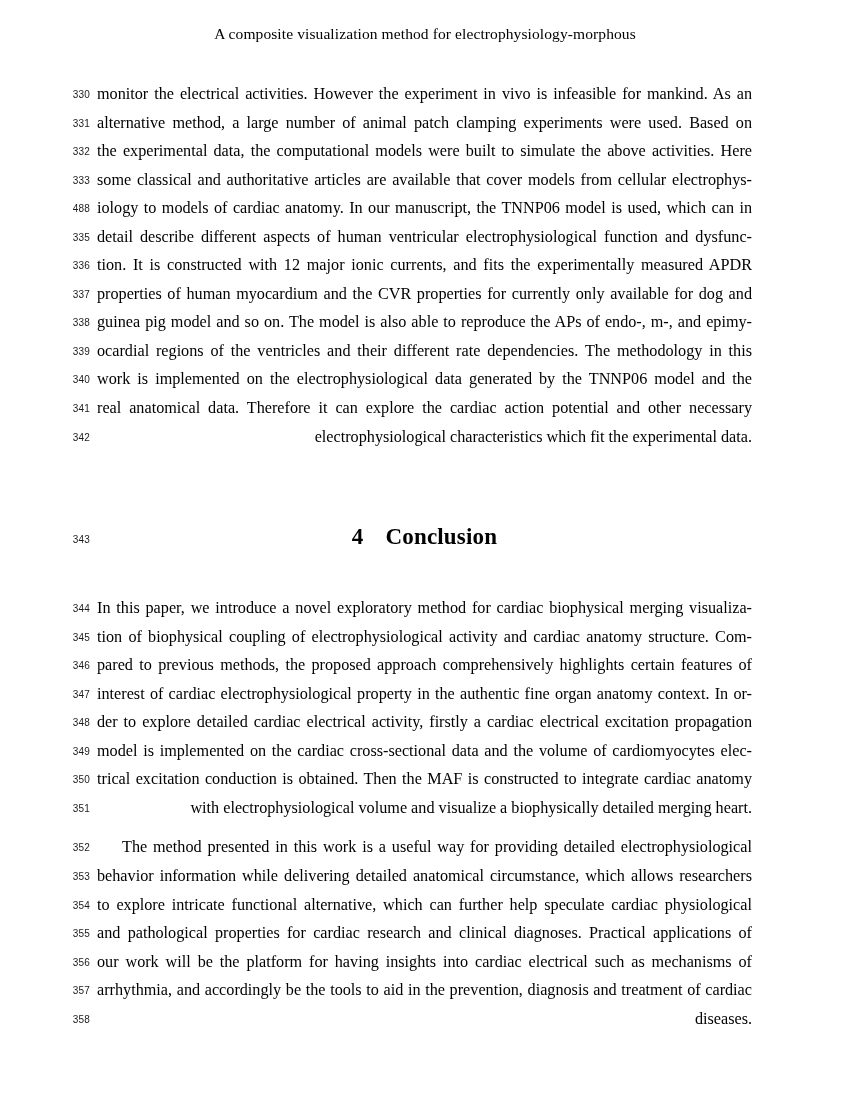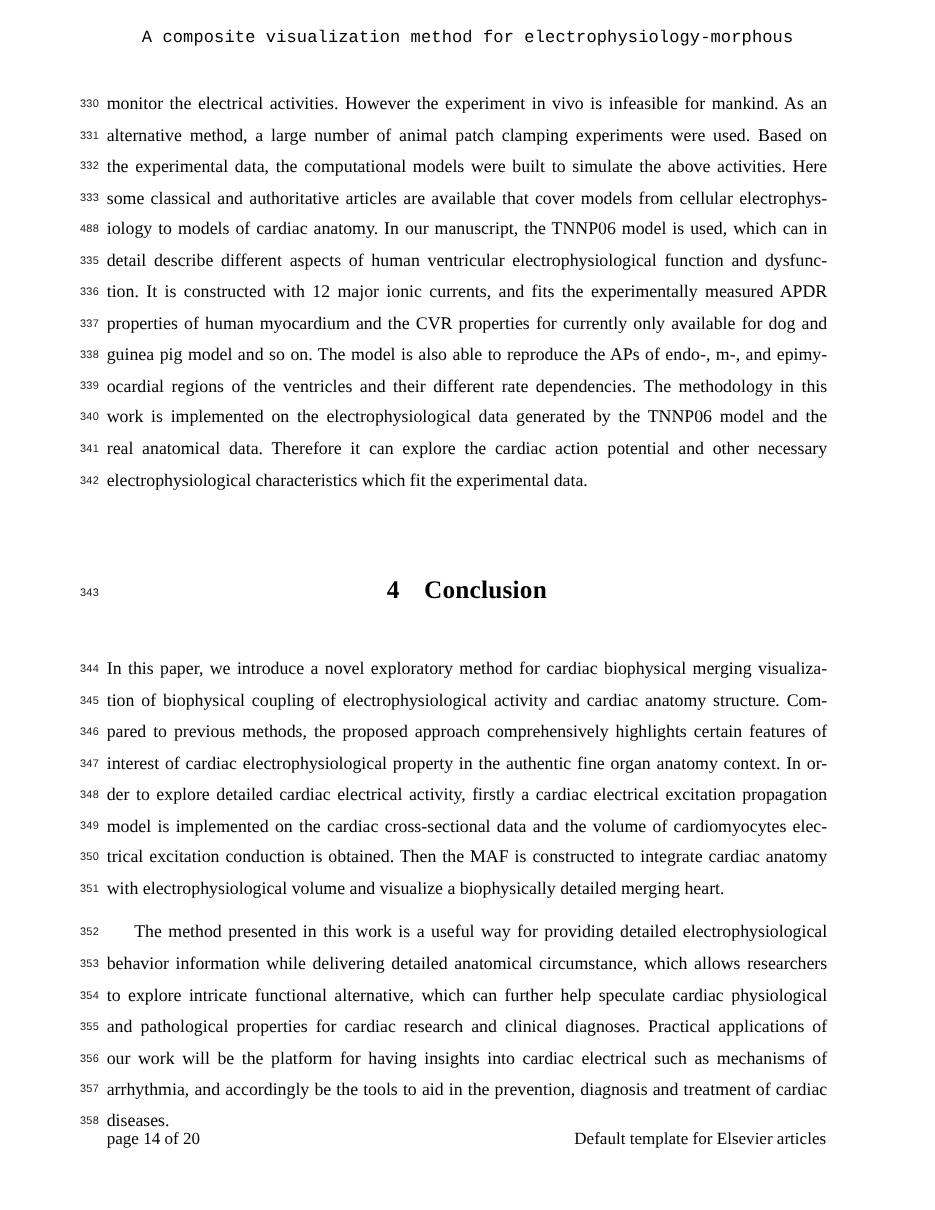--- a/index.html
+++ b/index.html
@@ -24,21 +24,20 @@
   
   .running-head {
     position: absolute;
     top: 24px;
     left: 0;
     width: 850px;
     text-align: center;
     font-size: 15.5px;
     line-height: 20px;
     letter-spacing: 0.1px;
-    font-family: Liberation Mono, monospace;
   }
 
   
   .body-col {
     position: absolute;
     left: 68px;
     top: 80px;
     width: 684px;
   }
 
@@ -70,21 +69,21 @@
   .ltext {
     display: block;
     width: 655px;
   }
   
   .ltext.justify {
     text-align: justify;
     text-align-last: justify;
   }
   .ltext.flush {
-    text-align: left;
+    text-align: right;
   }
   .ltext.indent {
     padding-left: 25px;
     width: 630px;
   }
 
   
   .sec-row {
     position: relative;
     height: 40px;
@@ -255,18 +254,14 @@
           <span class="ltext justify">arrhythmia, and accordingly be the tools to aid in the prevention, diagnosis and treatment of cardiac</span>
         </div>
         <div class="tline">
           <span class="lineno">358</span>
           <span class="ltext flush">diseases.</span>
         </div>
       </div>
 
   </div>
 
-  <div class="footer">
-    <span>page 14 of 20</span>
-    <span>Default template for Elsevier articles</span>
-  </div>
 
 </div>
 
 </body></html>

